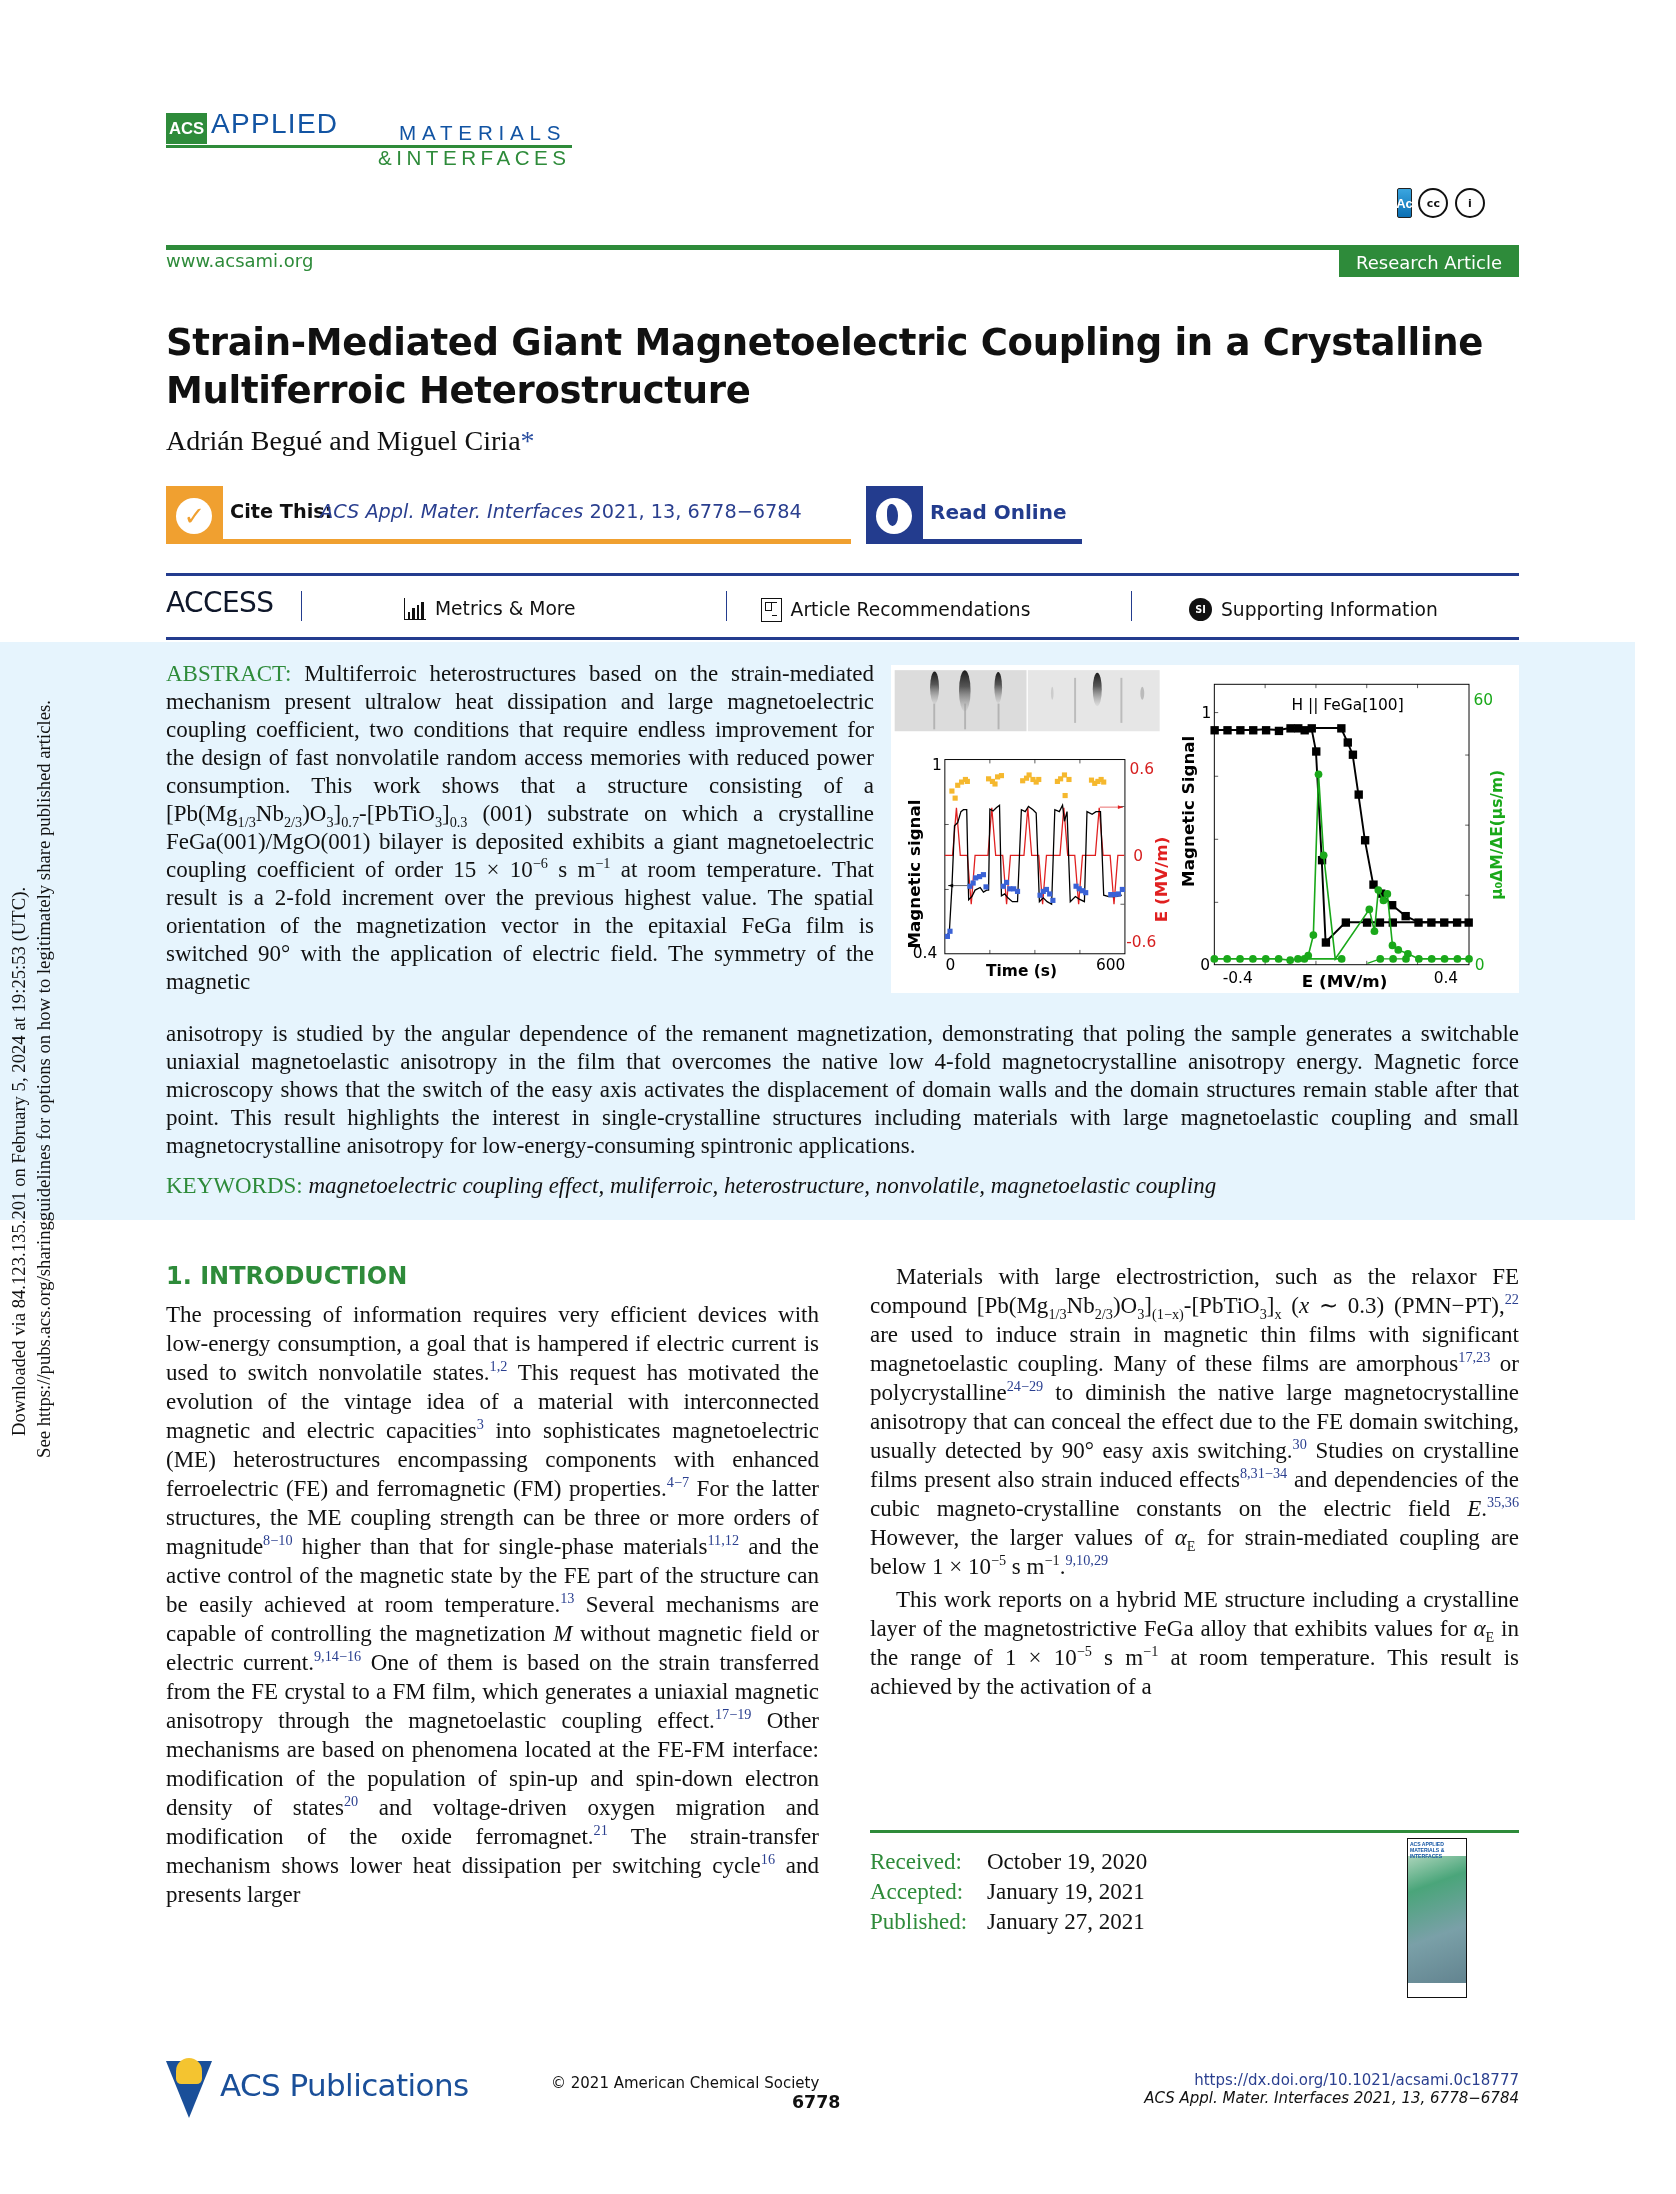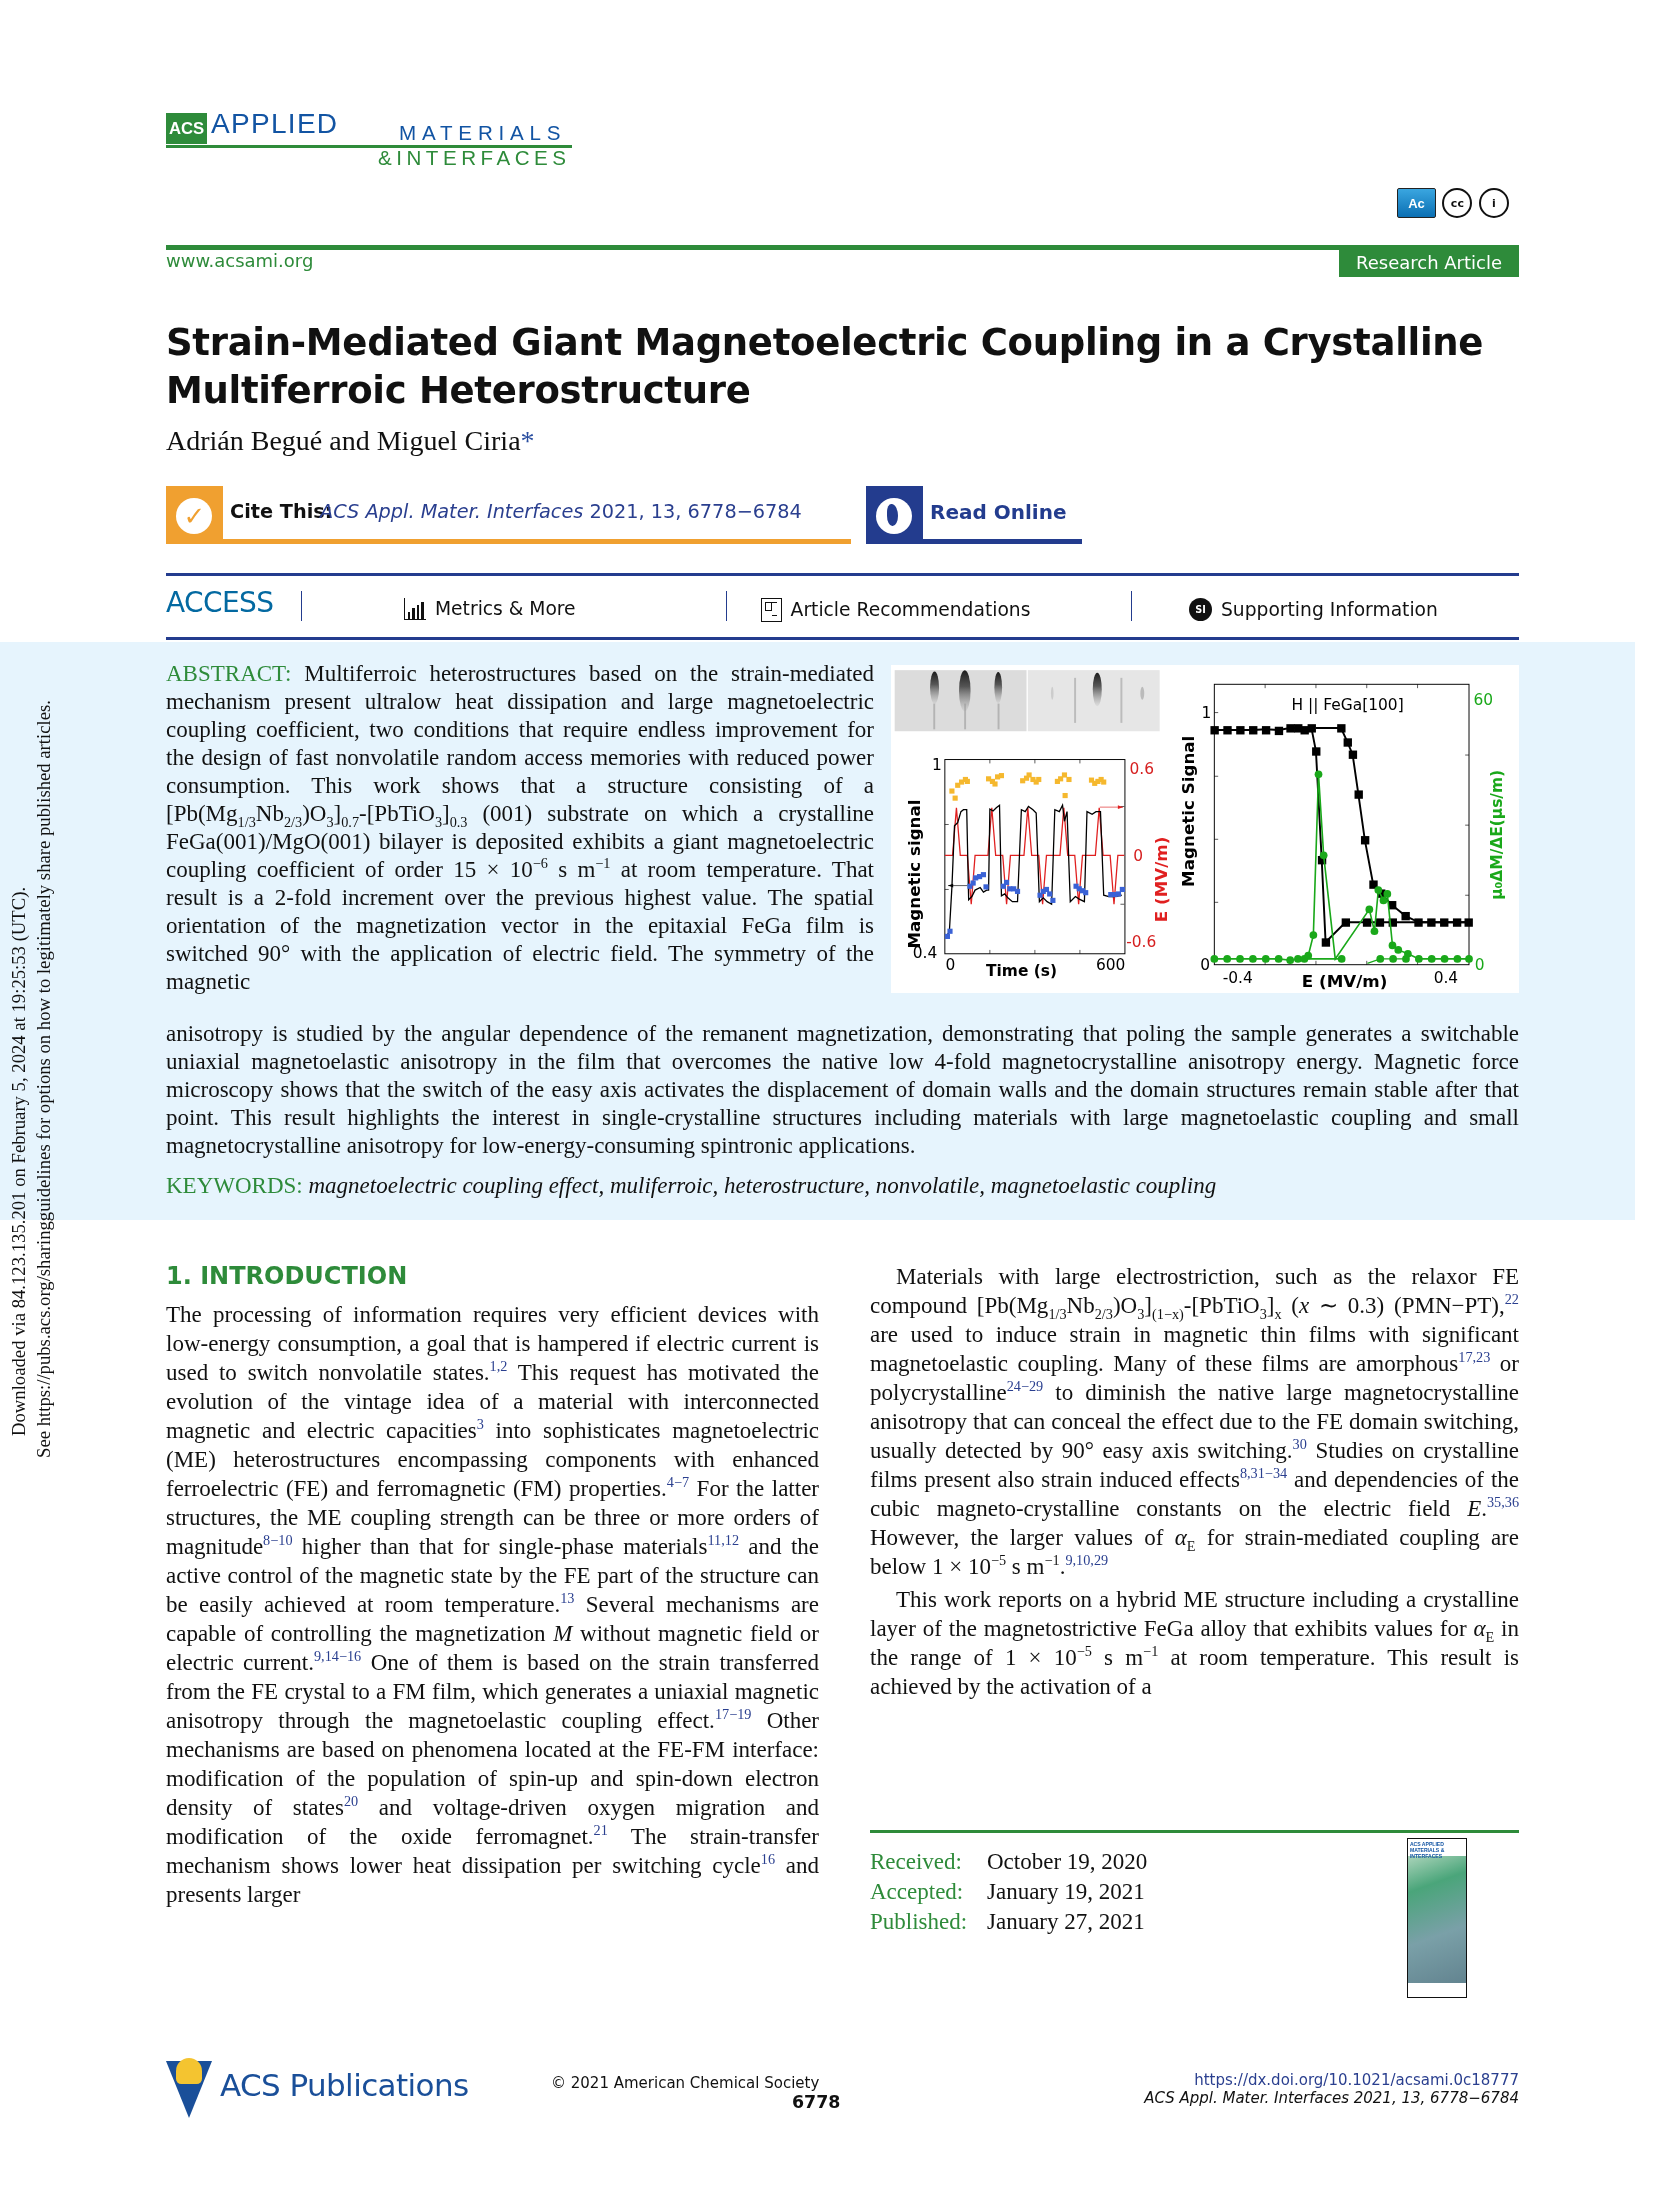--- a/index.html
+++ b/index.html
@@ -9,21 +9,21 @@
   
   #logo { left:166px; top:113px; width:412px; height:58px; }
   #logo .acs-box { position:absolute; left:0; top:0; width:41px; height:31px; background:#2e8b3a; color:#fff; font-size:16.7px; font-weight:bold; display:flex; align-items:center; justify-content:center; font-family:"Liberation Sans", sans-serif; }
   #logo .applied { position:absolute; left:45px; top:-5.1px; font-family:"Liberation Sans", sans-serif; font-size:28px; color:#1254a3; letter-spacing:1.3px; font-weight:500; }
   #logo .materials { position:absolute; left:233px; top:7.7px; font-family:"Liberation Sans", sans-serif; font-size:20.6px; color:#1254a3; letter-spacing:5.8px; }
   #logo .rule { position:absolute; left:0; top:32px; width:406px; height:2.6px; background:#2e8b3a; }
   #logo .interfaces { position:absolute; left:212px; top:33px; font-family:"Liberation Sans", sans-serif; font-size:20.6px; color:#2e8b3a; letter-spacing:4.5px; }
 
   
   #license-icons { left:1397px; top:188px; display:flex; gap:6.4px; align-items:center; }
-  .ac-icon { width:39px; height:30px; background:linear-gradient(#3aa6e0,#0b6fb3); border:1.9px solid #222; border-radius:2px; color:#fff; font:bold 13px "Liberation Sans", sans-serif; display:flex; align-items:center; justify-content:center; box-sizing:border-box; }
+  .ac-icon { width:15px; height:30px; background:linear-gradient(#3aa6e0,#0b6fb3); border:1.9px solid #222; border-radius:2px; color:#fff; font:bold 13px "Liberation Sans", sans-serif; display:flex; align-items:center; justify-content:center; box-sizing:border-box; }
   .circ-icon { width:30px; height:30px; border:2.6px solid #111; border-radius:50%; box-sizing:border-box; display:flex; align-items:center; justify-content:center; font:bold 11px "DejaVu Sans", sans-serif; color:#111; }
 
   
   #green-rule { left:166px; top:245px; width:1353px; height:4.5px; background:#2e8b3a; }
   #site-url { left:166px; top:250px; font-size:18px; color:#2e8b3a; font-family:"DejaVu Sans", sans-serif; }
   #article-type { left:1339px; top:247px; width:180px; height:30px; background:#2e8b3a; color:#fff; font-size:18px; font-family:"DejaVu Sans", sans-serif; display:flex; align-items:center; justify-content:center; }
 
   #title { left:166px; top:319px; width:1358px; font-family:"DejaVu Sans", sans-serif; font-weight:bold; font-size:37px; line-height:48px; color:#111; letter-spacing:-0.3px; }
   #authors { left:166px; top:425px; font-size:28px; color:#111; }
   #authors .star { color:#2a4ea0; }
@@ -39,21 +39,21 @@
 
   #read-online { left:866px; top:486px; width:216px; height:58px; }
   #read-online .side { position:absolute; left:0; top:0; width:57px; height:58px; background:#233c8e; }
   #read-online .bottom { position:absolute; left:0; top:53px; width:216px; height:5.1px; background:#233c8e; }
   #read-online .globe { position:absolute; left:10.3px; top:11.6px; width:36px; height:36px; border-radius:50%; background:#fff; }
   #read-online .globe::after { content:""; position:absolute; left:10.3px; top:6.4px; width:11.6px; height:22px; background:#233c8e; border-radius:40% 60% 50% 50%; }
   #read-online .label { position:absolute; left:64px; top:14px; font:bold 20px "DejaVu Sans", sans-serif; color:#233c8e; }
 
   #blue-rule-1 { left:166px; top:573px; width:1353px; height:2.6px; background:#233c8e; }
   #access-bar { left:166px; top:586px; width:1353px; height:45px; }
-  #access-bar .access { position:absolute; left:0; top:0; font:28px "DejaVu Sans", sans-serif; color:#0369a1; letter-spacing:-0.6px; }
+  #access-bar .access { position:absolute; left:0; top:0; font:28px "DejaVu Sans", sans-serif; color:#0f172a; letter-spacing:-0.6px; }
   #access-bar .vsep { position:absolute; width:1.3px; height:30px; background:#233c8e; top:5.1px; }
   .access-item { position:absolute; top:11.6px; font:18.7px "DejaVu Sans", sans-serif; color:#111; display:flex; align-items:center; gap:9px; }
   .bar-icon { width:22px; height:22px; border-left:1.9px solid #111; border-bottom:1.9px solid #111; display:flex; align-items:flex-end; gap:1.9px; padding-left:2.6px; box-sizing:border-box; }
   .bar-icon i { display:block; width:2.6px; background:#111; }
   .rec-icon { width:20.6px; height:24.5px; border:1.9px solid #111; box-sizing:border-box; position:relative; }
   .rec-icon::before { content:""; position:absolute; left:2.6px; top:3.9px; width:5.1px; height:6.4px; border:1.3px solid #111; }
   .rec-icon::after { content:""; position:absolute; left:10.3px; top:3.9px; width:5.1px; height:11.6px; border-top:1.9px solid #111; border-bottom:1.9px solid #111; }
   .si-icon { width:23px; height:23px; border-radius:50%; background:#111; color:#fff; font:bold 9.7px "DejaVu Sans", sans-serif; display:flex; align-items:center; justify-content:center; }
   #blue-rule-2 { left:166px; top:637px; width:1353px; height:3.2px; background:#233c8e; }
 

